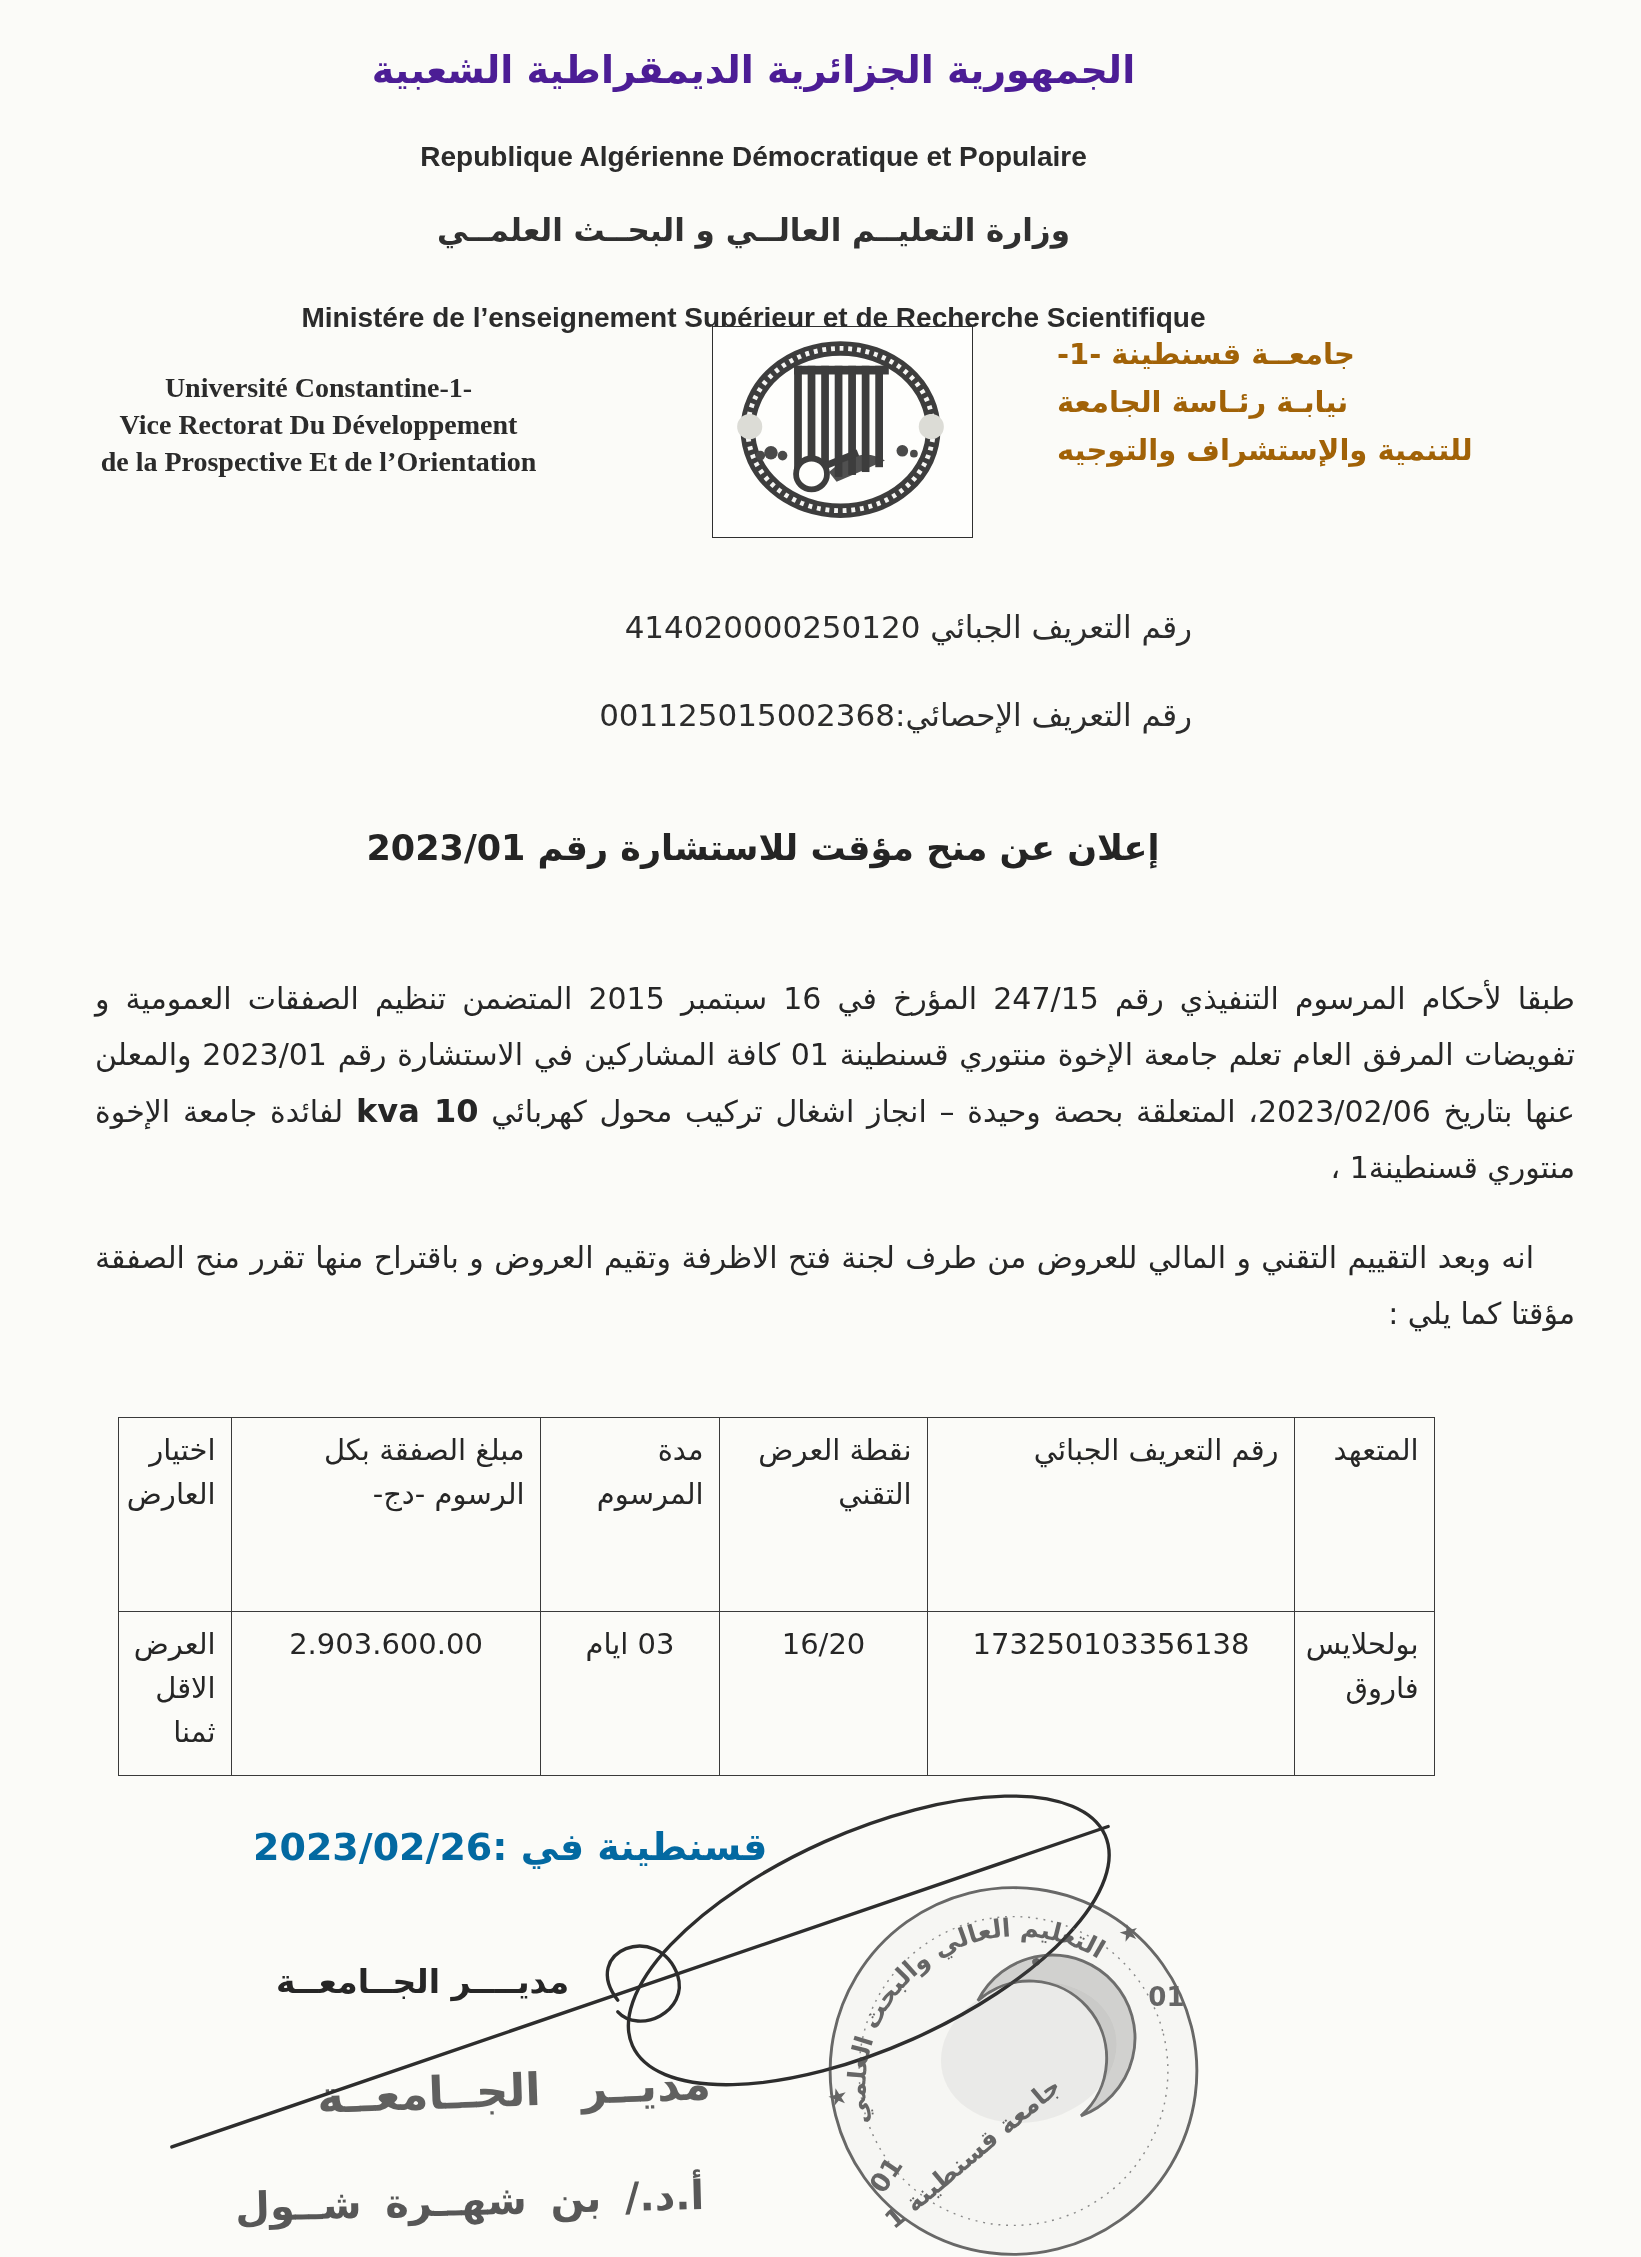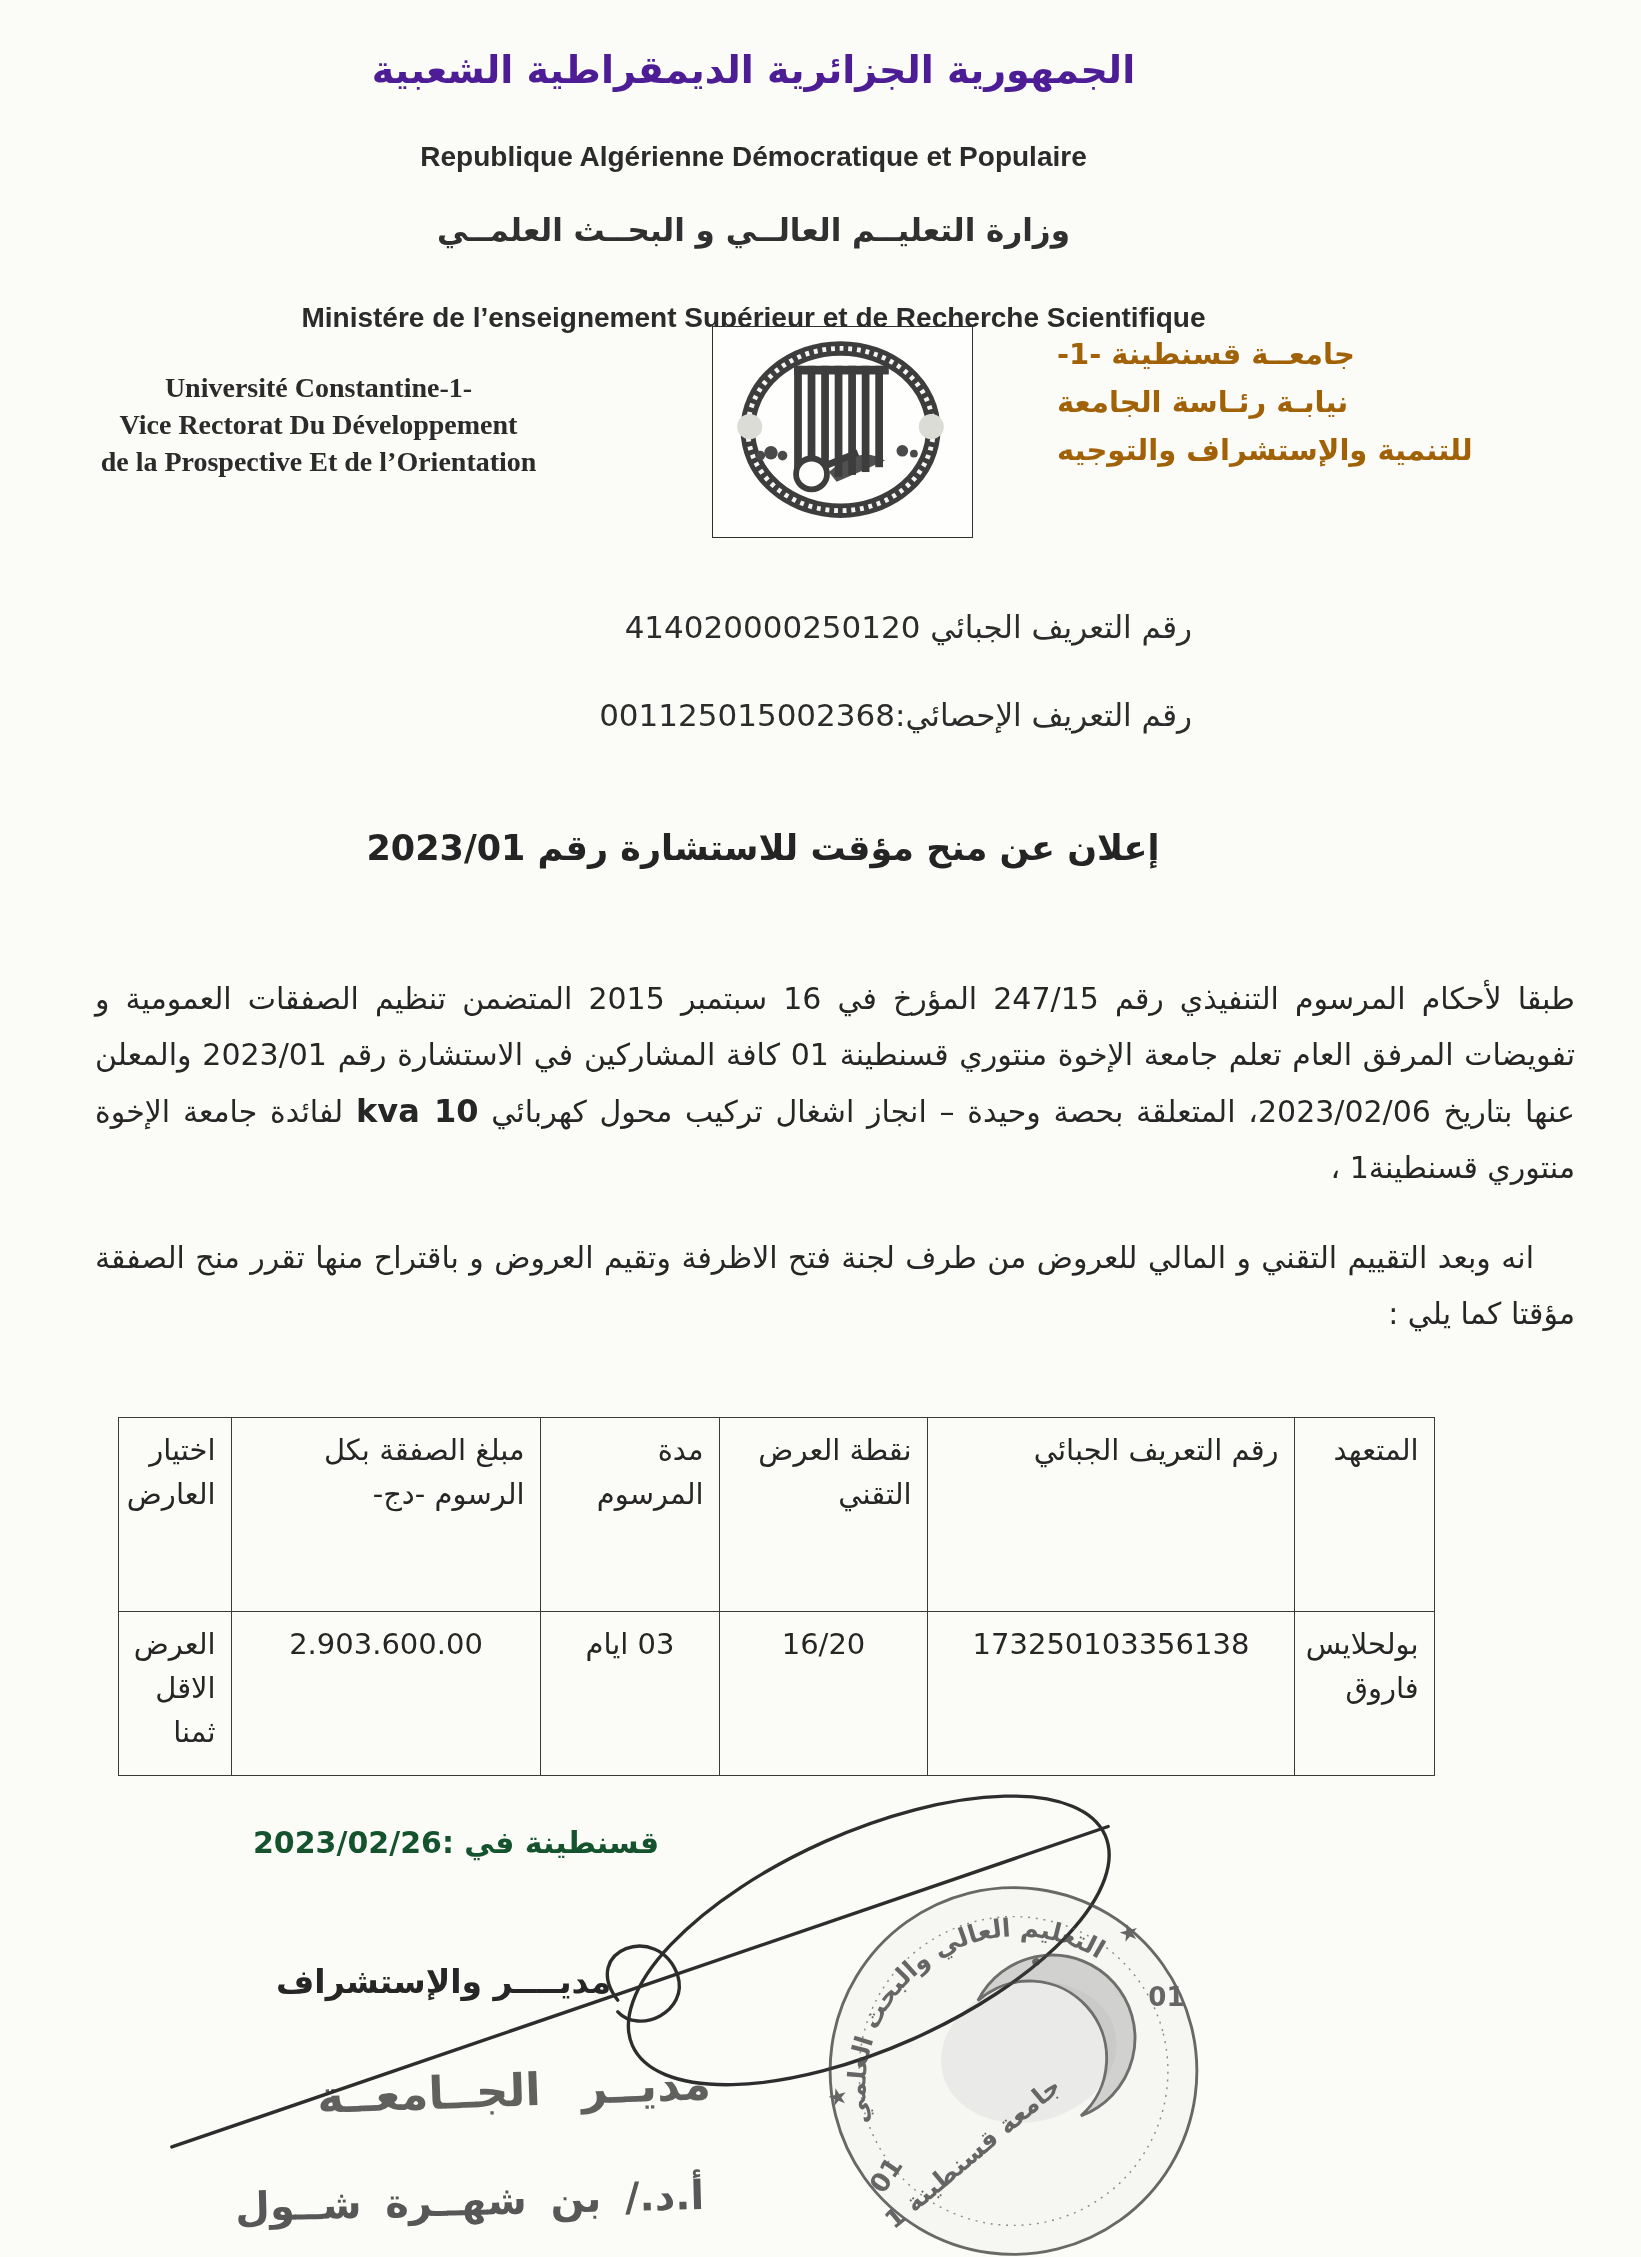--- a/index.html
+++ b/index.html
@@ -27,21 +27,21 @@
   .p2{top:1230px;text-indent:41px;}
   .kva{font-weight:bold;font-size:32px;}
   table.award{position:absolute;left:118px;top:1417px;width:1315px;border-collapse:collapse;
               direction:rtl;font-size:29px;color:#262626;table-layout:fixed;}
   table.award th,table.award td{border:1.9px solid #3a3a3a;vertical-align:top;padding:9.7px 15.4px;
               font-weight:normal;line-height:44px;}
   table.award th{height:174px;text-align:right;}
   table.award td{height:143px;}
   .cell-r{text-align:right;}
   .cell-c{text-align:center;}
-  .place-date{left:253px;top:1825px;direction:rtl;font-size:30px;font-weight:bold;color:#14532d;}
+  .place-date{left:253px;top:1825px;direction:rtl;font-size:38px;font-weight:bold;color:#0369a1;}
   .dir-title{left:276px;top:1962px;direction:rtl;font-size:33px;font-weight:bold;color:#262626;}
   .dir-stamp{left:317px;top:2064px;direction:rtl;font-size:45px;font-weight:bold;color:#3a3a3a;
              opacity:.8;transform:rotate(-2deg);word-spacing:25px;}
   .signer{left:235px;top:2178px;direction:rtl;font-size:40px;font-weight:bold;color:#3b3b3b;
           opacity:.85;transform:rotate(-1.5deg);word-spacing:9.7px;}
   .sig-svg{left:0;top:1757px;width:1641px;height:500px;pointer-events:none;}
   .stamp-svg{left:743px;top:1878px;width:541px;height:386px;opacity:.78;transform:rotate(-14deg);}
 </style>
 </head>
 <body>
@@ -125,21 +125,21 @@
       <td class="cell-c">173250103356138</td>
       <td class="cell-c">16/20</td>
       <td class="cell-c">03 ايام</td>
       <td class="cell-c">2.903.600.00</td>
       <td class="cell-r">العرض الاقل ثمنا</td>
     </tr>
   </tbody>
     </table>
 
   <div class="abs place-date">قسنطينة في :2023/02/26</div>
-  <div class="abs dir-title">مديــــر والإستشراف</div>
+  <div class="abs dir-title">مديــــر الجــامعــة</div>
   <div class="abs dir-stamp">مديــر الجــامعــة</div>
   <div class="abs signer">أ.د./ بن شهــرة شــول</div>
 
   <svg class="abs sig-svg" viewBox="0 0 1700 518">
     <g fill="none" stroke="#2d2d2d" stroke-width="3.5" stroke-linecap="round">
       <ellipse cx="900" cy="190" rx="268" ry="112" transform="rotate(-24 900 190)"></ellipse>
       <line x1="1148" y1="72" x2="178" y2="404"></line>
       <path d="M 640,252 C 600,200 682,170 702,226 C 714,264 662,288 640,264"></path>
     </g>
   </svg>

